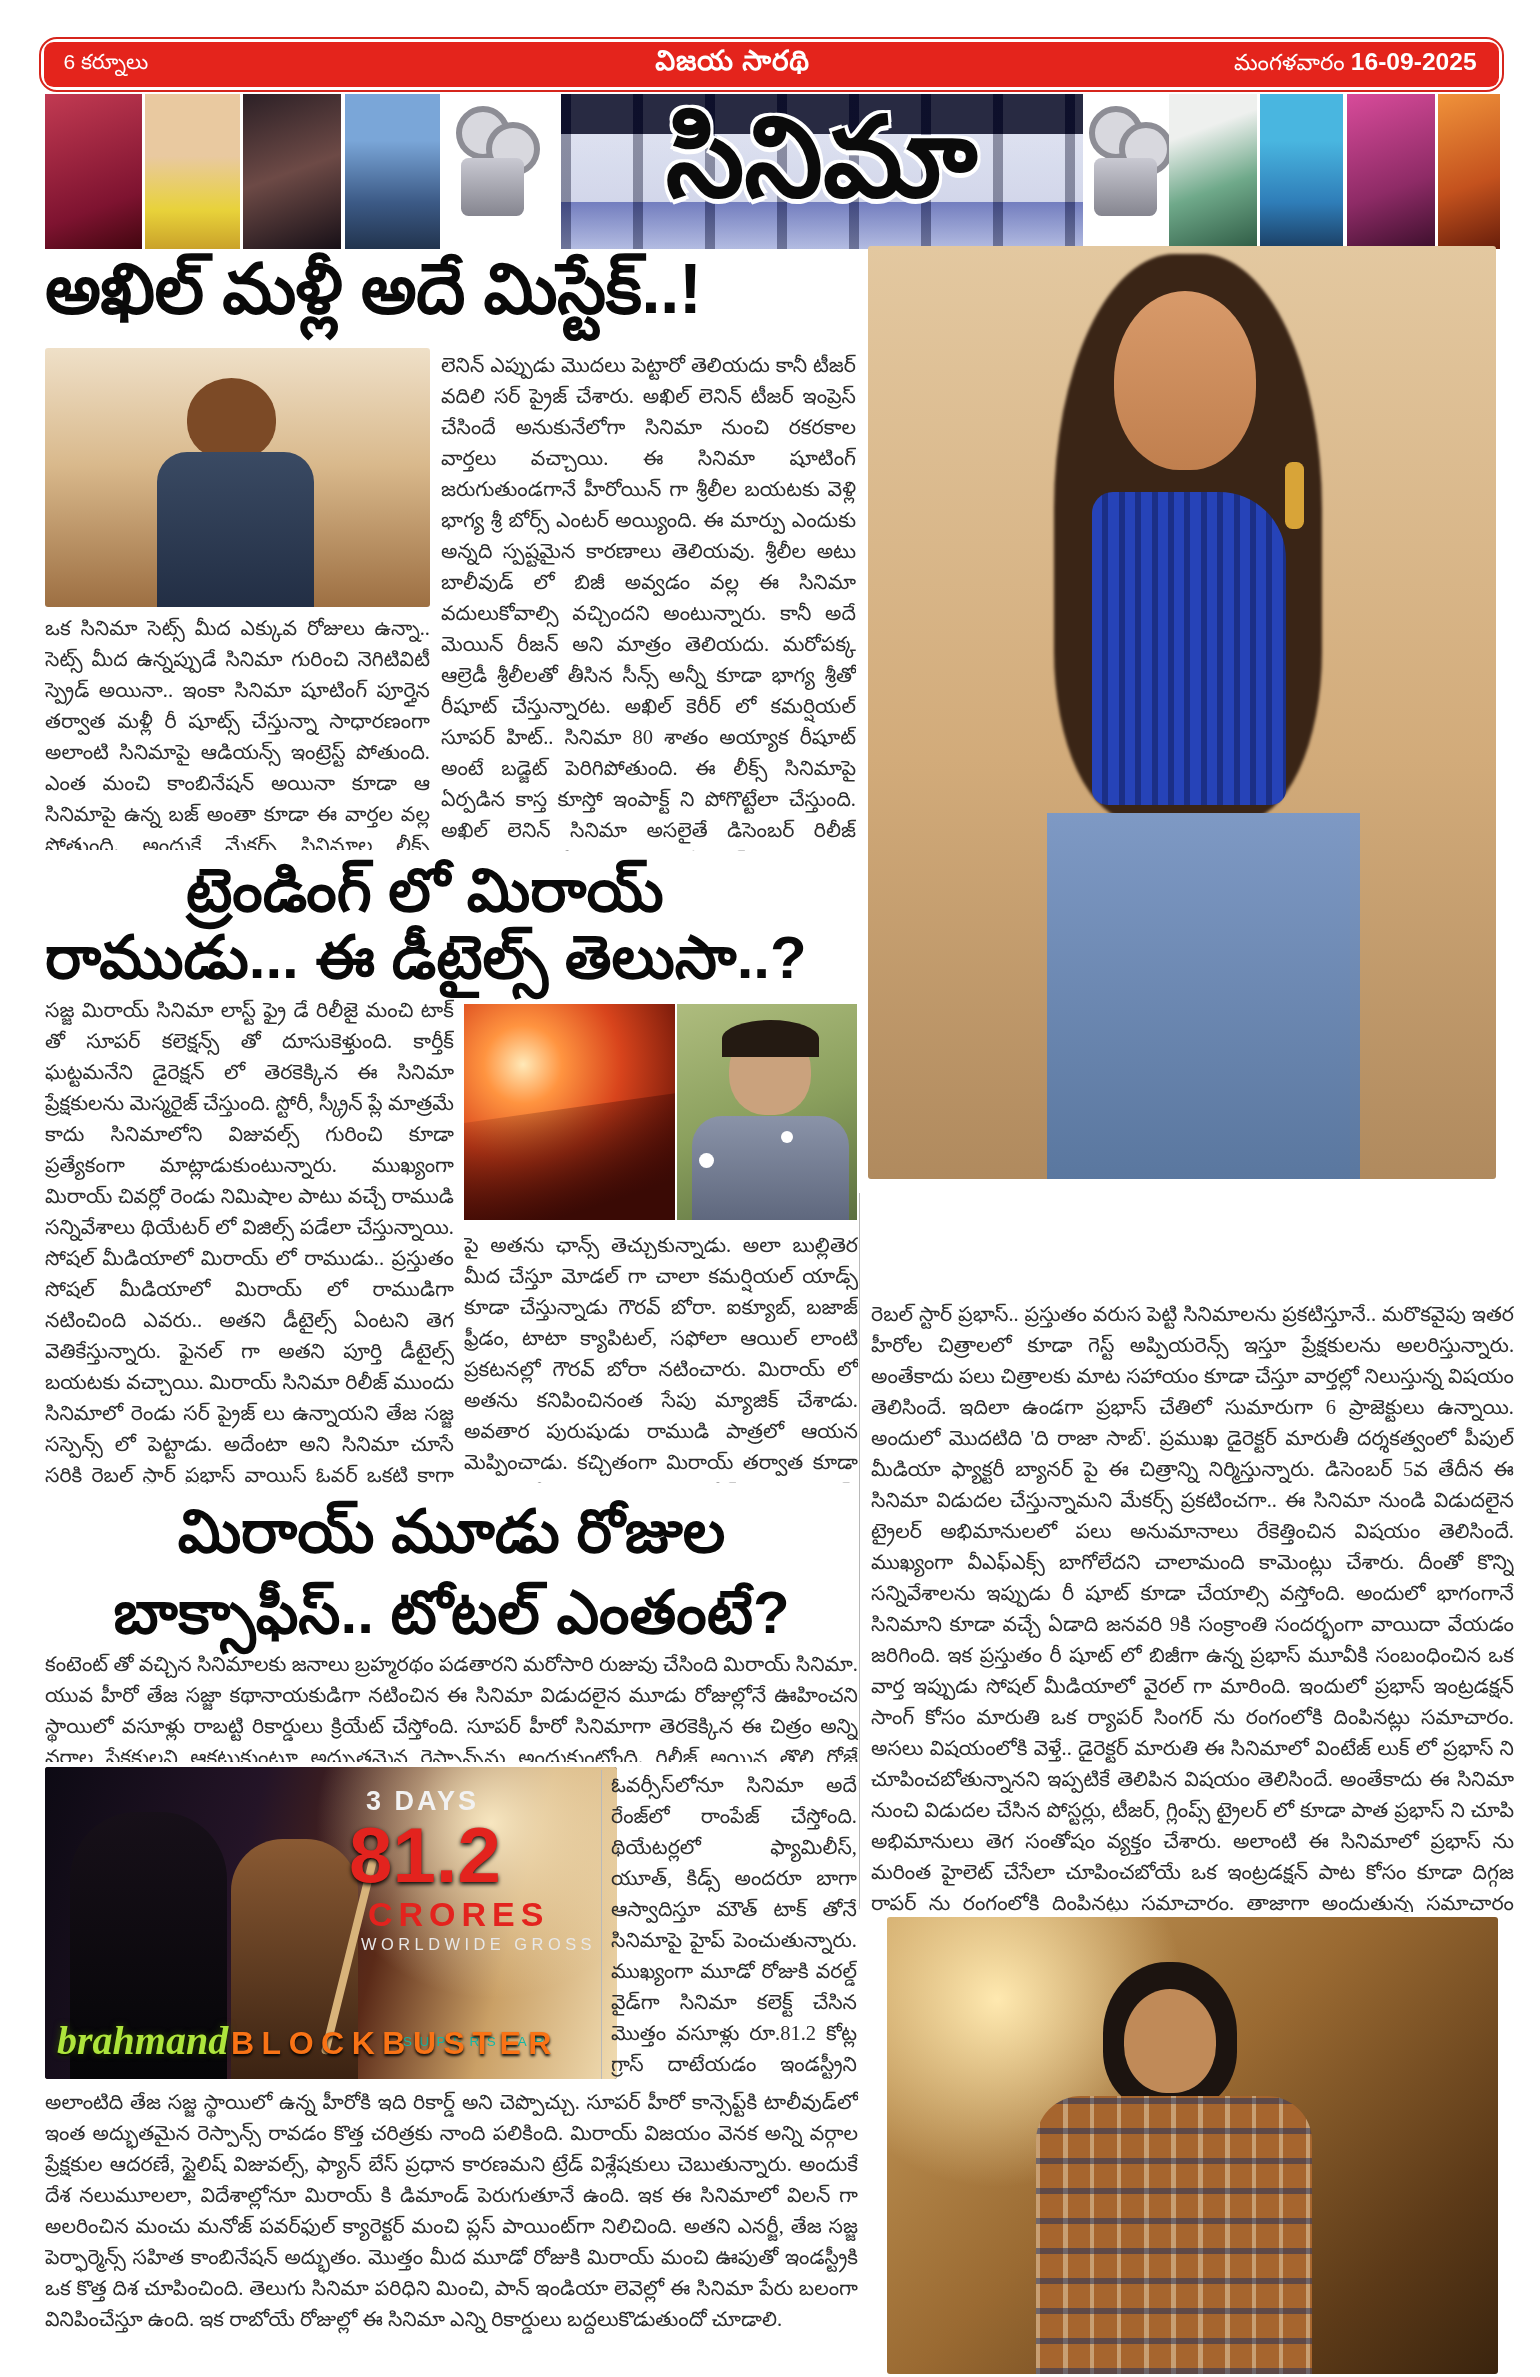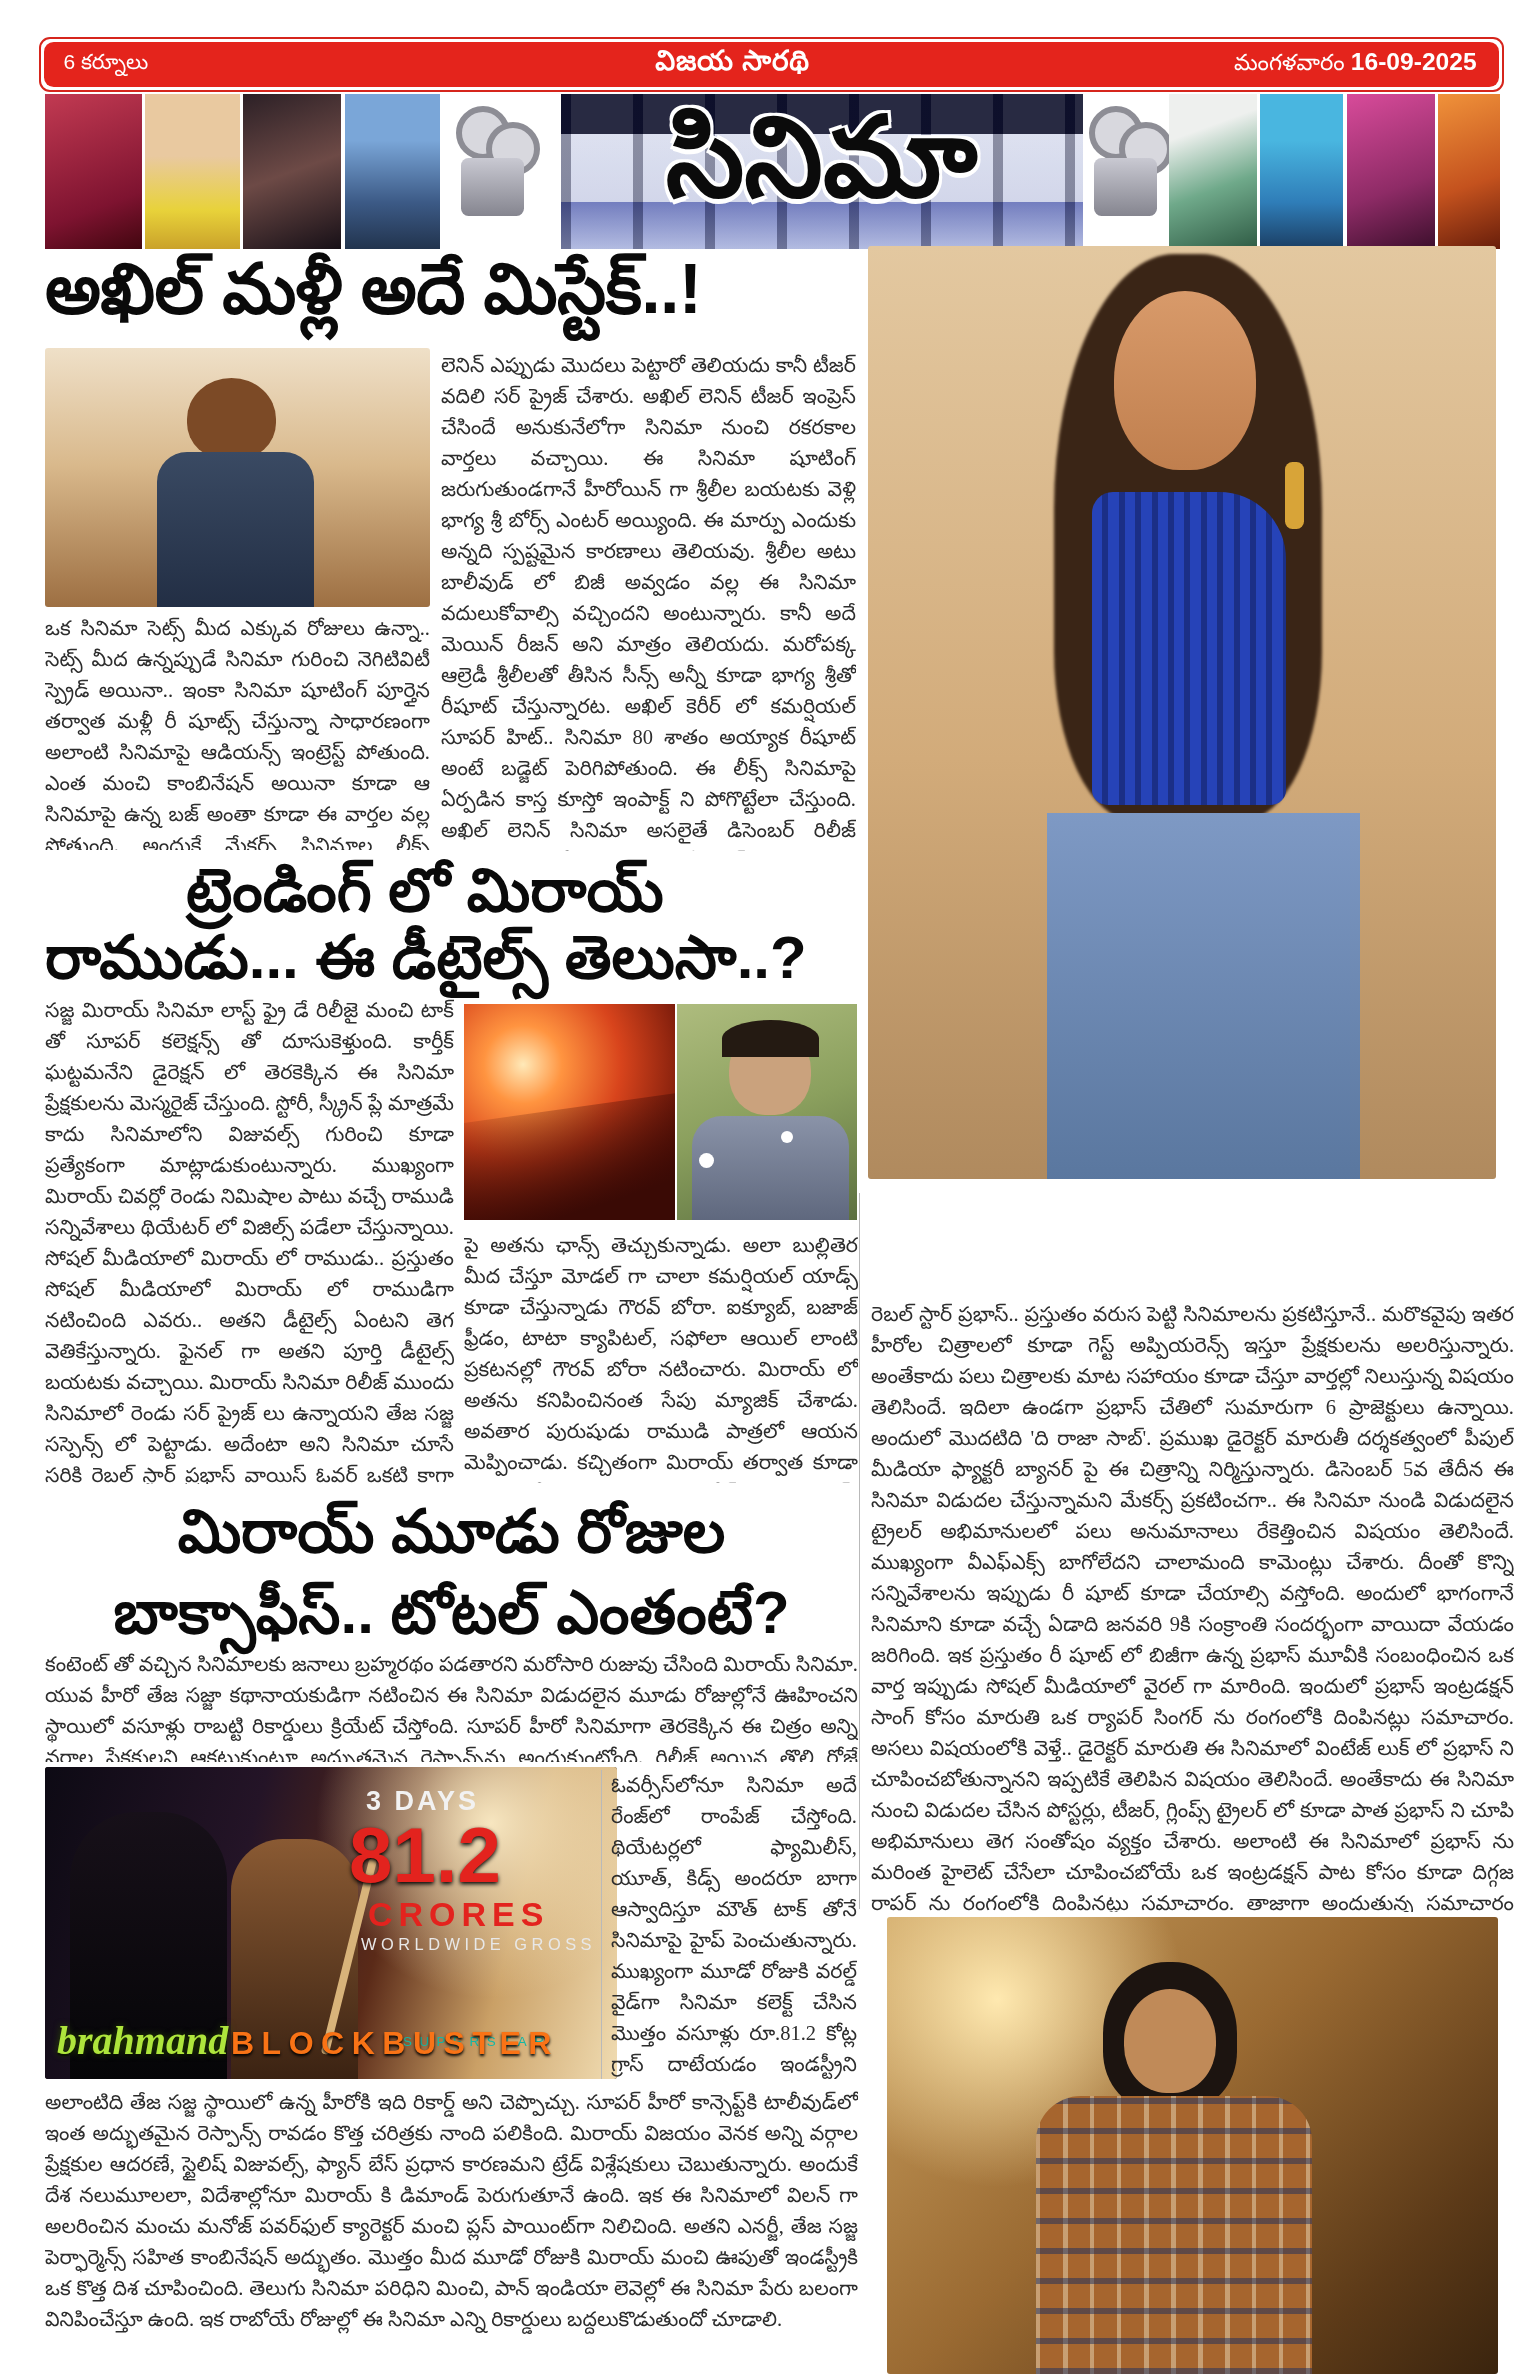--- a/index.html
+++ b/index.html
@@ -1,20 +1,20 @@
 <!DOCTYPE html>
 <html style="font-size:12px"><head>
 <meta charset="utf-8">
 <style>
   html,body{margin:0;padding:0;background:#ffffff;}
   .page{position:relative;width:1541px;height:2377px;background:#fff;overflow:hidden;
         font-family:"Liberation Serif", serif;}
   .abs{position:absolute;}
   
-  .topbar-wrap{left:39px;top:37px;width:1461px;height:51px;border:2.2px solid #d6251c;border-radius:11px;background:#fff;}
+  .topbar-wrap{left:39px;top:37px;width:1461px;height:51px;border:2.2px solid #d6251c;border-radius:18px;background:#fff;}
   .topbar{position:absolute;left:3px;top:3px;right:3px;bottom:3px;background:#e4241c;border-radius:9.7px;
           display:flex;align-items:center;color:#fff;font-family:"Liberation Sans",sans-serif;}
   .topbar .l{font-size:21px;margin-left:19.4px;width:313px;text-align:left;}
   .topbar .c{font-size:28px;font-weight:bold;flex:1;text-align:center;letter-spacing:0.7px;}
   .topbar .r{font-size:22.4px;width:388px;text-align:right;margin-right:22.4px;}
   .topbar .r b{font-size:24.6px;}
   
   .ph{position:absolute;top:0;height:100%;}
   .filmstrip{left:522px;top:0;width:522px;height:100%;
      background:linear-gradient(180deg,#10122d 0%,#10122d 26%,#d9ddee 26%,#cdd2e8 70%,#6470b8 70%,#aab4de 100%);}

